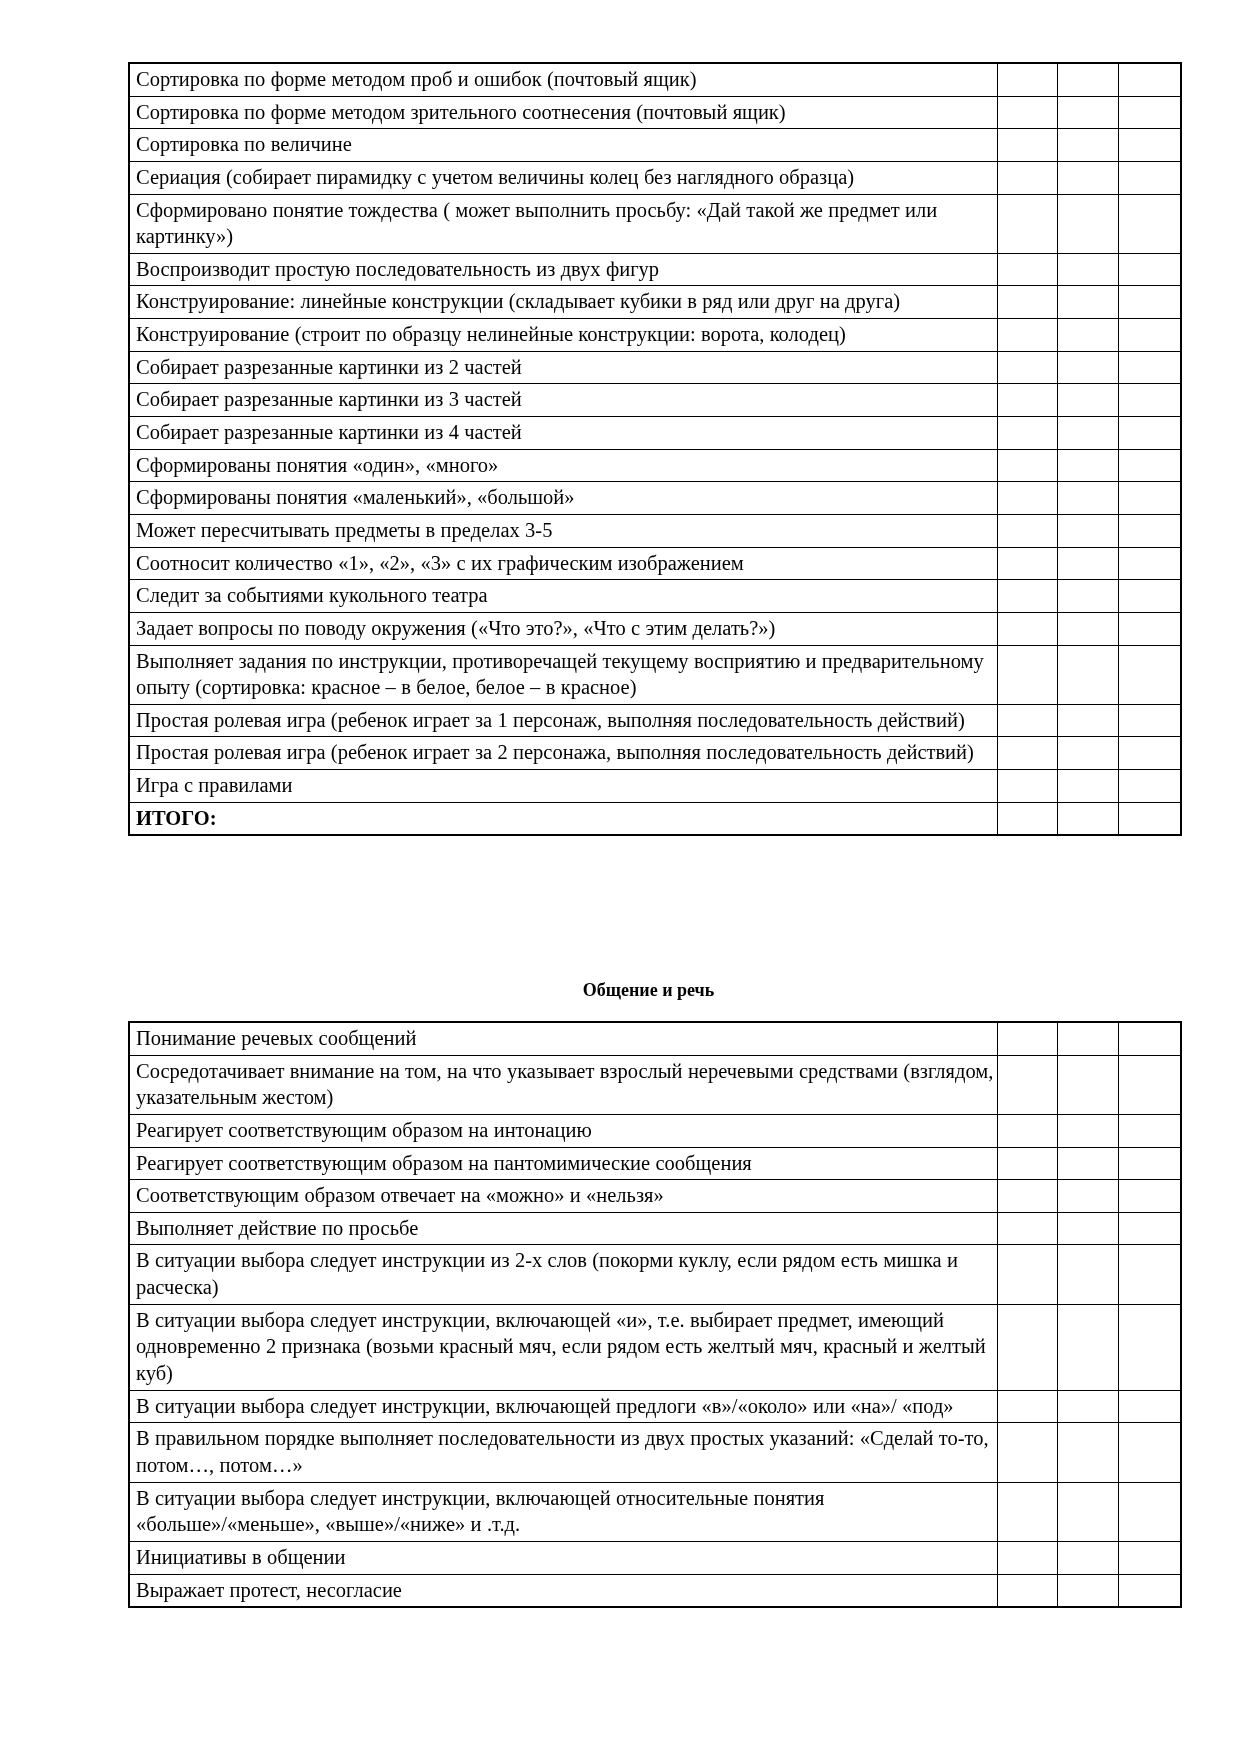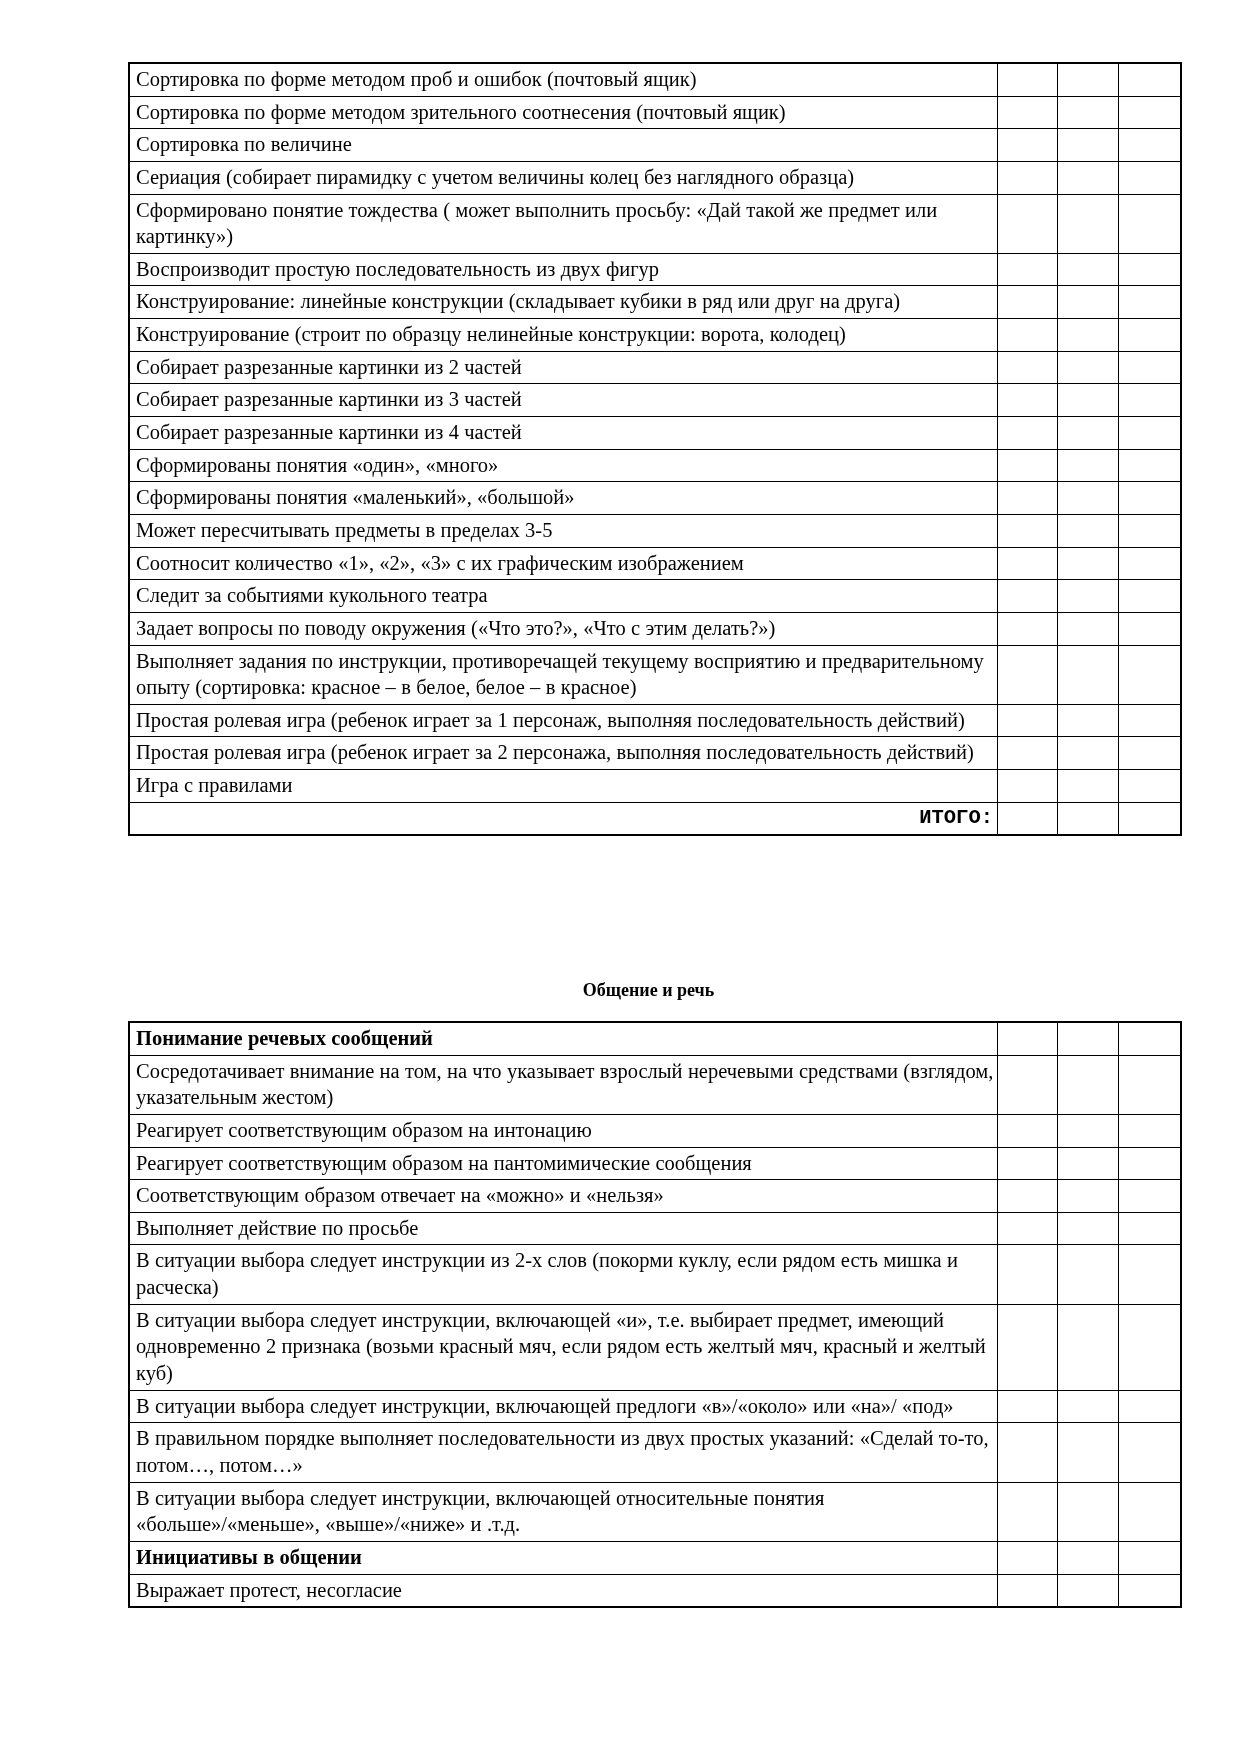--- a/index.html
+++ b/index.html
@@ -46,27 +46,25 @@
     width: 861px;
   }
   .checklist td.mark {
     width: 59px;
     padding: 0;
   }
   .checklist td.mark.m2 { width: 60px; }
   .checklist td.mark.m3 { width: 61px; }
 
   .checklist tr.section-head td.label {
-    font-weight: bold;
+    font-weight: normal;
   }
   .checklist tr.total td.label {
     font-weight: bold;
-    text-align: right;
     padding-right: 4px;
-    font-family: Liberation Mono, monospace;
   }
 
   .section-title {
     position: absolute;
     left: 112px;
     top: 980px;
     width: 1041px;
     text-align: center;
     font-size: 18px;
     font-weight: bold;

